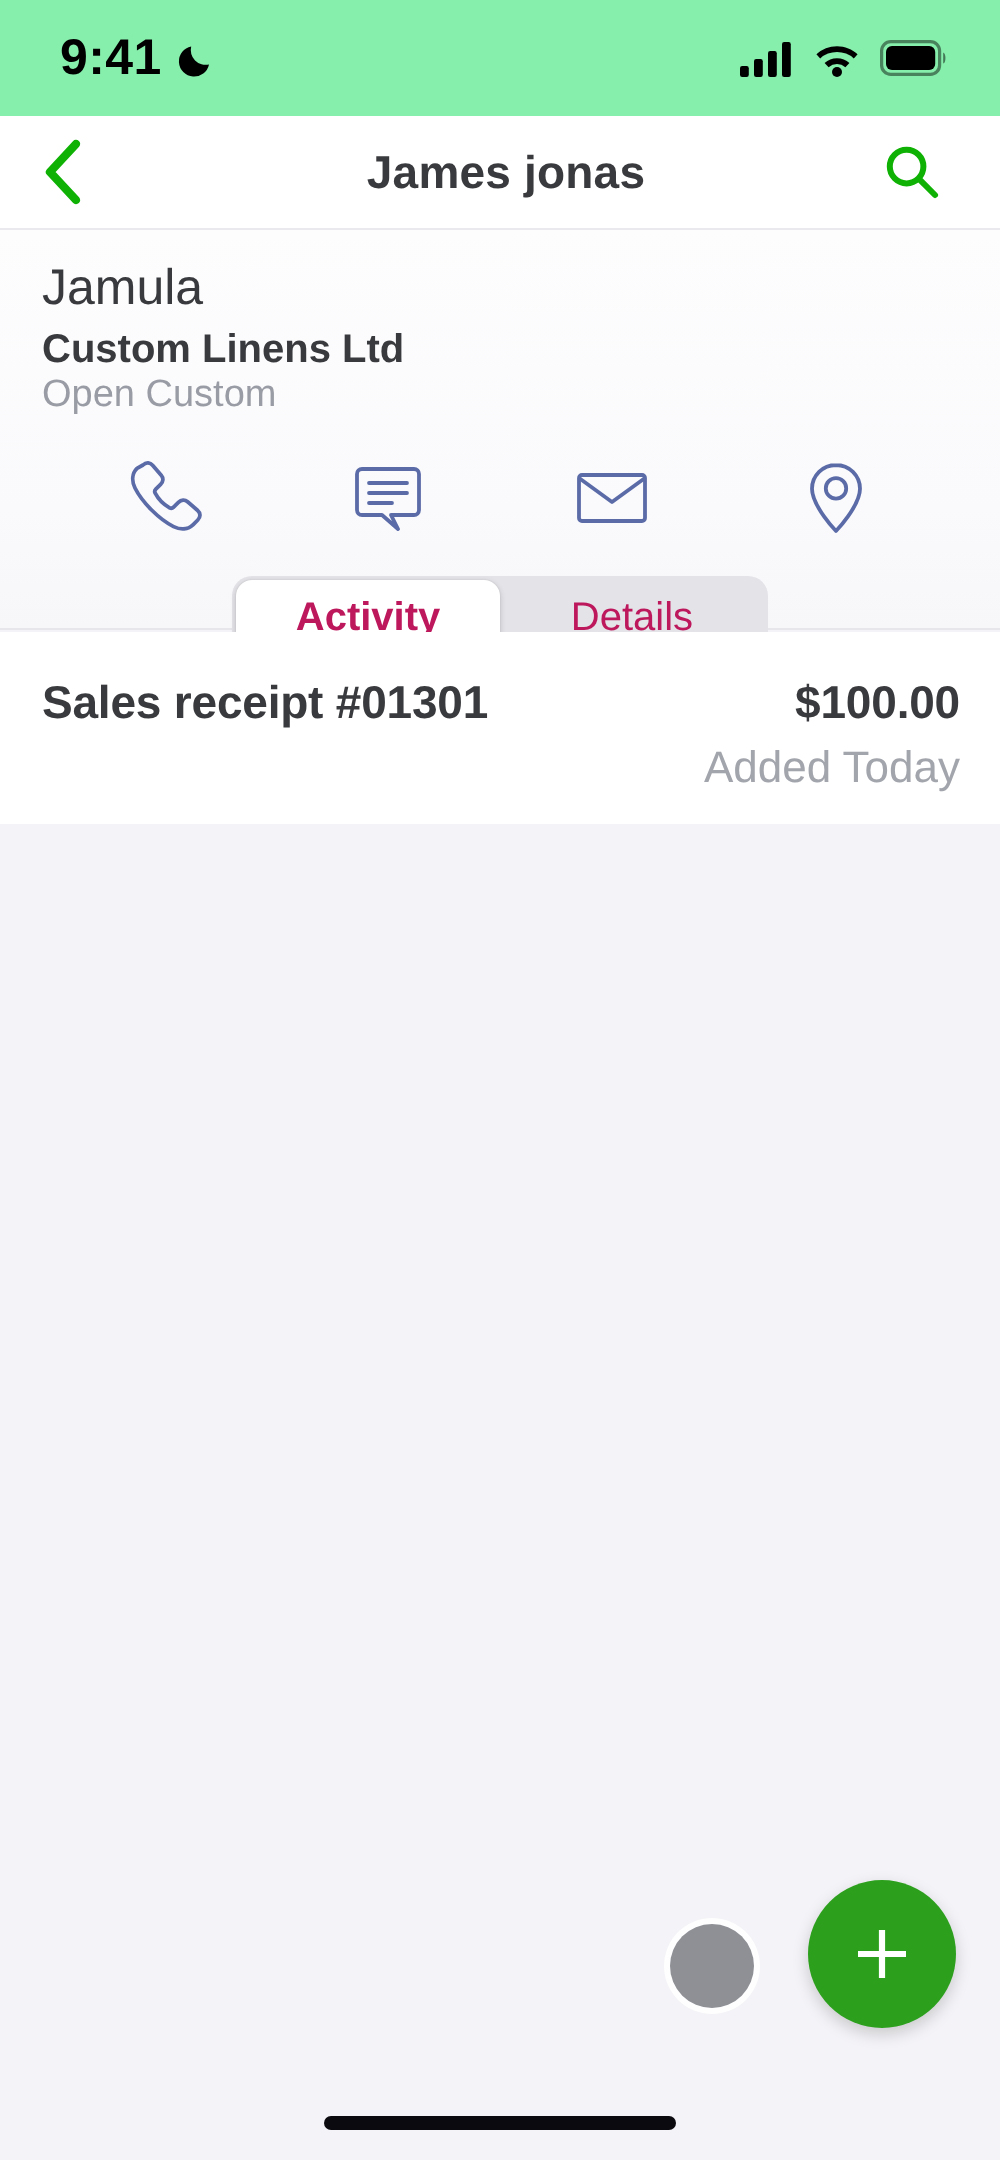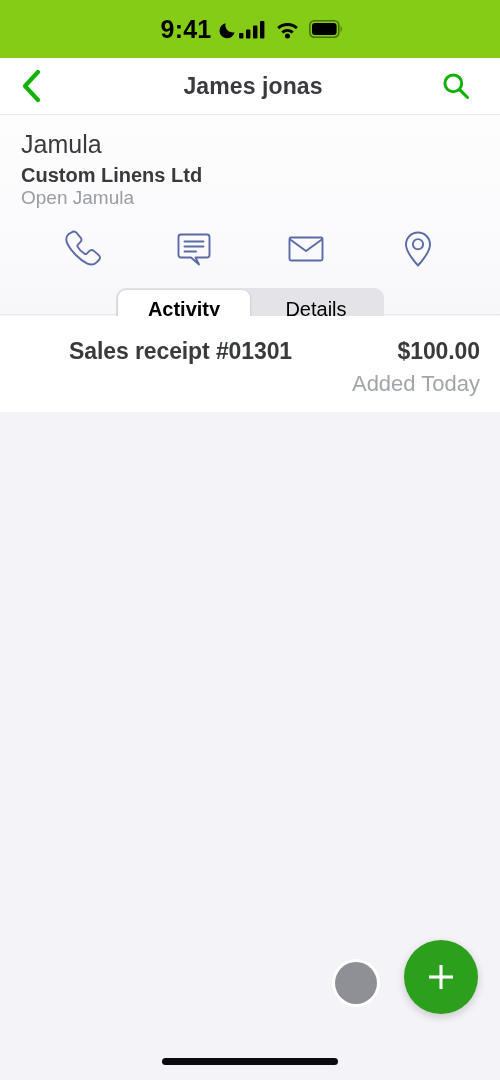--- a/index.html
+++ b/index.html
@@ -8,22 +8,22 @@
     background:#ffffff;
     font-family:"Liberation Sans", sans-serif;
     -webkit-font-smoothing:antialiased;
     overflow:hidden;
   }
   .phone { position:relative; width:500px; height:1080px; background:#F4F4F8; }
 
   
   .statusbar {
     position:absolute; top:0; left:0; width:500px; height:58px;
-    background:#84cc16;
-    display:flex; align-items:center; justify-content:center;
+    background:#86efac;
+    display:flex; align-items:center; justify-content:space-between;
     padding:0 26px 0 30px;
   }
   .sb-left { display:flex; align-items:center; gap:7px; }
   .sb-time { font-size:25px; font-weight:700; color:#000; letter-spacing:.2px; }
   .sb-moon { display:block; }
   .sb-right { display:flex; align-items:center; gap:9px; }
 
   
   .navbar {
     position:absolute; top:58px; left:0; width:500px; height:57px;
@@ -69,39 +69,39 @@
   }
 
   
   .seg-wrap { display:flex; justify-content:center; margin-top:13px; }
   .segmented {
     display:flex; width:268px; height:43px;
     background:#E3E3E8; border-radius:10px; padding:2px;
   }
   .seg {
     flex:1; display:flex; align-items:center; justify-content:center;
-    font-size:20px; color:#000000; border-radius:8px; cursor:pointer;
+    font-size:20px; color:#be185d; border-radius:8px; cursor:pointer;
   }
   .seg.active {
     background:#FFFFFF; font-weight:700;
     box-shadow:0 1px 3px rgba(0,0,0,.16), 0 0 1px rgba(0,0,0,.1);
   }
 
   
   .activity-list {
     position:absolute; top:316px; left:0; width:500px;
     background:#FFFFFF;
     border-bottom:1px solid #E6E6EB;
   }
   .activity-row {
     display:flex; justify-content:space-between; align-items:flex-start;
     padding:22px 20px 22px 21px;
     cursor:pointer;
   }
-  .act-title { font-size:23px; color:#393A3D; font-weight:700; letter-spacing:-.1px;margin-left:48px; }
+  .act-title { font-size:23px; color:#393A3D; font-weight:700; letter-spacing:-.1px; }
   .act-right { text-align:right; }
   .act-amount { font-size:23px; color:#393A3D; font-weight:700; letter-spacing:-.1px; }
   .act-sub { font-size:22px; color:#A3A5AD; margin-top:6px; }
 
   
   .content-area {
     position:absolute; top:412px; left:0; width:500px; height:668px;
     background:#F4F4F8;
   }
   .cursor-dot {
@@ -175,21 +175,21 @@
   </div>
 
   <div class="header-card">
 
     <div class="hc-top">
       <div>
         <div class="cust-name">Jamula</div>
         <div class="cust-company">Custom Linens Ltd</div>
       </div>
       <div class="bal-wrap">
-        <div class="bal-label">Open Jamula</div>
+        <div class="bal-label">Open Custom</div>
       </div>
     </div>
 
     <div class="actions">
 
       <div class="action-btn">
         <svg width="48" height="48" viewBox="0 0 48 48">
           <path d="M13.5 7.5c1.6-1.6 3.6-1.3 4.9.2l4.2 4.9c1.2 1.4 1.1 3.2-.3 4.6l-2.4 2.4c-.6.6-.7 1.3-.3 2 1.4 2.7 4.4 5.8 7.2 7.3.7.4 1.4.3 2-.3l2.4-2.4c1.4-1.4 3.2-1.5 4.6-.3l4.9 4.2c1.5 1.3 1.8 3.3.2 4.9l-2.3 2.3c-2.5 2.5-6.3 2.7-9.8 1-3.8-1.9-7.7-5-11-8.3-3.3-3.3-6.4-7.2-8.3-11-1.7-3.5-1.5-7.3 1-9.8z" fill="none" stroke="#5B6BA8" stroke-width="1.9" stroke-linejoin="round"></path>
         </svg>
       </div>

